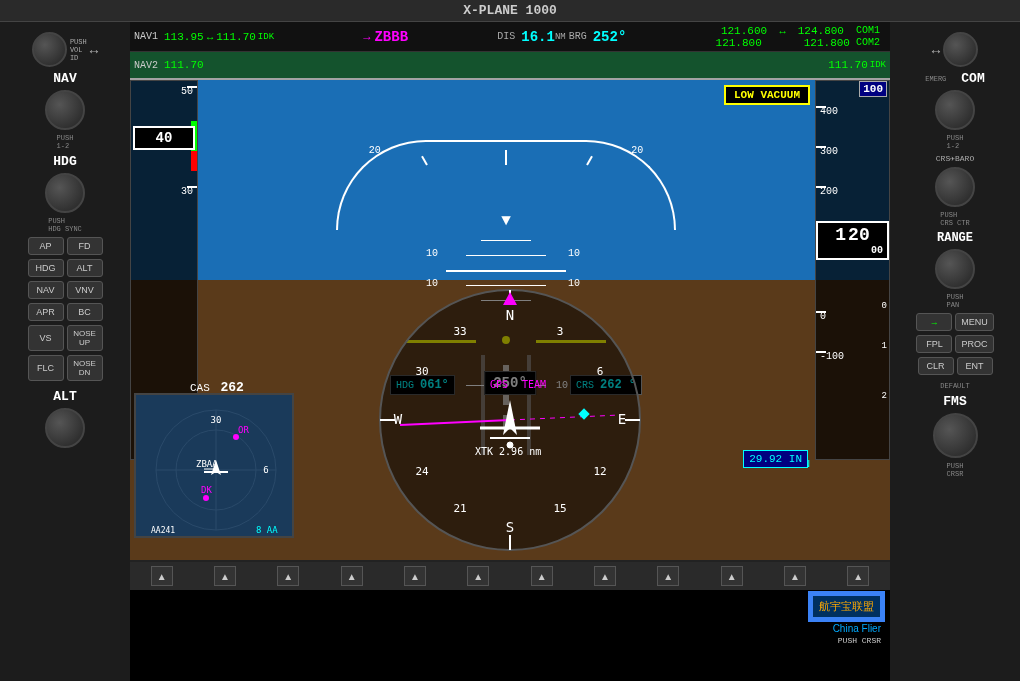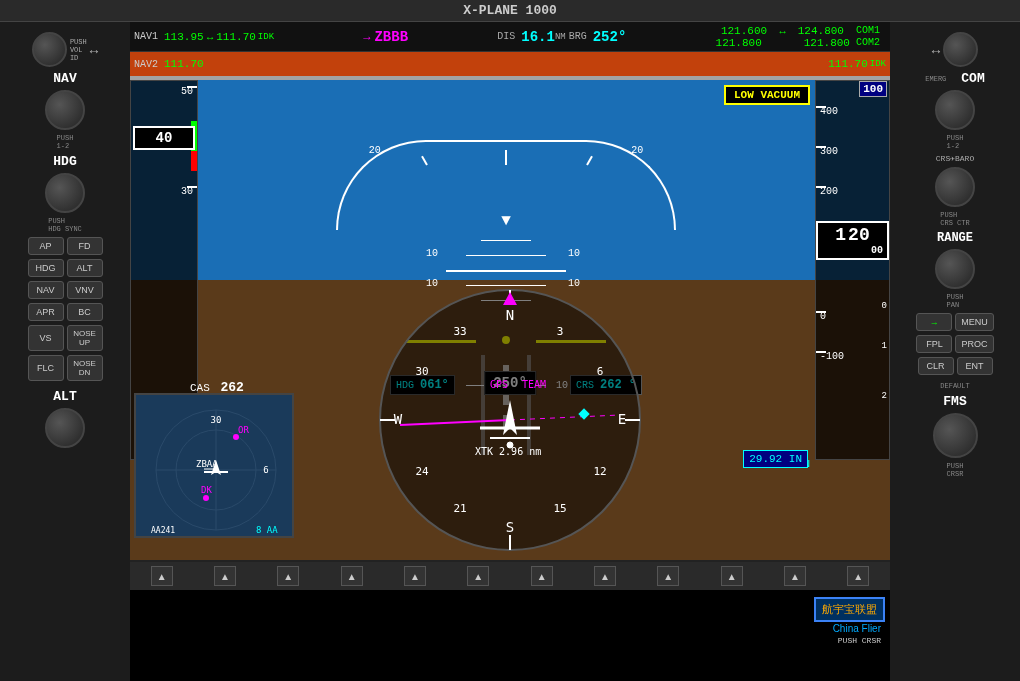--- a/index.html
+++ b/index.html
@@ -78,26 +78,26 @@
       padding: 0 4px;
       border-bottom: 1px solid #333;
     }
     .nav-label { color: #ccc; font-size: 10px; }
 
     
     #nav-bar2 {
       position: absolute;
       top: 30px; left: 0; right: 0;
       height: 28px;
-      background: #c2410c;
+      background: #14532d;
       display: flex;
       align-items: center;
       font-size: 11px;
       padding: 0 4px;
-      border-bottom: 4px solid #a3a3a3;
+      border-bottom: 2px solid #a3a3a3;
     }
 
     
     #pfd-area {
       position: absolute;
       top: 58px; left: 0; right: 0;
       height: 510px;
     }
 
     
@@ -690,18 +690,18 @@
       <button class="arrow-btn">▲</button>
       <button class="arrow-btn">▲</button>
       <button class="arrow-btn">▲</button>
       <button class="arrow-btn">▲</button>
       <button class="arrow-btn">▲</button>
     </div>
   </div>
 </div>
 
 <div id="watermark" style="position:absolute;bottom:35px;right:135px;display:flex;flex-direction:column;align-items:flex-end;">
-  <div style="background:rgba(0,60,120,0.8);border:2px solid #3b82f6;padding:3px 6px;display:flex;align-items:center;gap:4px;">
+  <div style="background:rgba(0,60,120,0.8);border:5px solid #3b82f6;padding:3px 6px;display:flex;align-items:center;gap:4px;">
     <div style="color:#fa0;font-size:11px;font-family:sans-serif;">航宇宝联盟</div>
   </div>
   <div style="background:#000;color:#0af;font-size:10px;padding:1px 4px;font-family:sans-serif;">China Flier</div>
   <div style="background:#000;color:#ccc;font-size:8px;padding:1px 4px;">PUSH CRSR</div>
 </div>
 
 </body></html>

